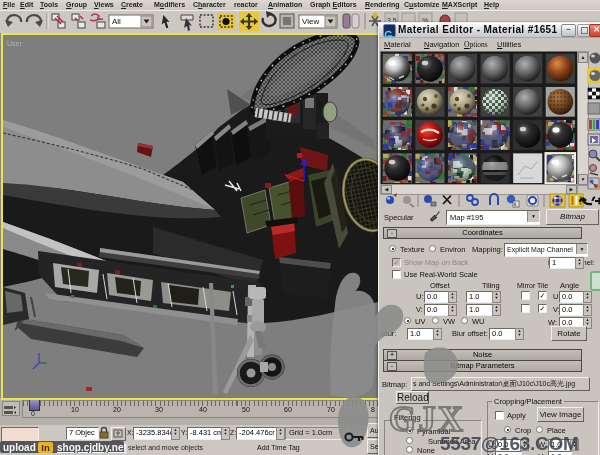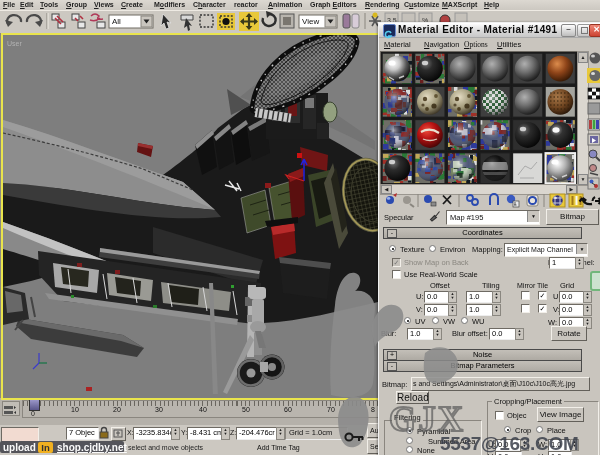--- a/index.html
+++ b/index.html
@@ -293,21 +293,21 @@
 </div>
 </div>
 
 <div class="a" style="left:378px;top:22px;width:222px;height:433px;background:#c9c5be;border-left:1px solid #f0f0f0;border-top:1px solid #f0f0f0;box-shadow:-1px 0 2px rgba(0,0,0,.35);"></div>
 
 <div class="a" style="left:379px;top:23px;width:221px;height:14px;background:linear-gradient(#ffffff,#d8d8d8 60%,#c8c8c8);border-bottom:1px solid #aaa;"></div>
 <div class="a" style="left:383px;top:24px;width:11px;height:11px;background:#1a2a5a;border:1px solid #6a8acc;border-radius:2px;">
  <svg width="9" height="9">
       <path d="M7 3a3 3 0 1 0 0 3h-3" stroke="#55ccee" stroke-width="1.6" fill="none"></path>
     </svg></div>
-<div class="a" style="left:398px;top:24px;font-size:10px;font-weight:bold;color:#0a0a0a;letter-spacing:.4px;line-height:12px;">Material Editor - Material #1491</div>
+<div class="a" style="left:398px;top:24px;font-size:10px;font-weight:bold;color:#0a0a0a;letter-spacing:.4px;line-height:12px;">Material Editor - Material #1651</div>
 <div class="a" style="left:561px;top:24px;width:13px;height:11px;background:linear-gradient(#fdfdfd,#bdbdbd);border:1px solid #888;border-radius:2px;font-size:8px;line-height:8px;text-align:center;color:#333;font-weight:bold;">–</div>
 <div class="a" style="left:577px;top:24px;width:12px;height:11px;background:linear-gradient(#fdfdfd,#c5c5c5);border:1px solid #999;border-radius:2px;">
     <div style="margin:2px auto 0;width:5px;height:5px;border:1px solid #777;"></div>
   </div>
 <div class="a" style="left:589px;top:24px;width:13px;height:11px;background:linear-gradient(#f08878,#cc4433);border:1px solid #993322;border-radius:2px;font-size:8px;font-weight:bold;color:#fff;text-align:center;line-height:10px;">✕</div>
 
 <div class="a lab" style="left:384px;top:40px;"><u>M</u>aterial</div>
 <div class="a lab" style="left:424px;top:40px;"><u>N</u>avigation</div>
 <div class="a lab" style="left:464px;top:40px;font-family:Liberation Serif, serif;"><u>O</u>ptions</div>
 <div class="a lab" style="left:497px;top:40px;"><u>U</u>tilities</div>
@@ -1301,21 +1301,21 @@
 <div class="a" id="metb" style="left:380px;top:192px;width:220px;height:17px;"></div>
 
 <div class="a lab" style="left:384px;top:213px;">Specular</div>
 <svg class="a" style="left:429px;top:210px;" width="12" height="12">
     <path d="M10.5 1.5 L6.5 6.5 M5.5 5.5 l2 2 l-4.5 3.5 l-1.5 -1.5 z" stroke="#333" stroke-width="1.1" fill="#666"></path>
   </svg>
 <div class="a sunk" style="left:446px;top:210px;width:92px;height:13px;background:#fff;">
     <div class="lab" style="padding:2px 0 0 3px;">Map #195</div>
  <div style="position:absolute;right:0;top:0;width:11px;height:11px;background:#c9c5be;border-left:1px solid #888;font-size:5px;text-align:center;line-height:11px;color:#111;">▼</div>
   </div>
-<div class="a rais" style="left:546px;top:209px;width:51px;height:14px;font-size:8px;text-align:center;line-height:14px;color:#111;">Bitmap</div>
+<div class="a rais" style="left:546px;top:209px;width:51px;height:14px;font-size:8px;text-align:center;line-height:14px;color:#111;font-style:italic;">Bitmap</div>
 
 <div class="a rollout" style="left:383px;top:227px;width:197px;height:10px;"><div class="pm">-</div>Coordinates</div>
 
 <div class="a rad" style="left:389px;top:245px;">
     <div class="rdot"></div>
   </div>
 <div class="a lab" style="left:400px;top:245px;">Texture</div>
 <div class="a rad" style="left:429px;top:245px;"></div>
 <div class="a lab" style="left:440px;top:245px;">Environ</div>
 <div class="a lab" style="left:472px;top:245px;">Mapping:</div>
@@ -1328,21 +1328,21 @@
 <div class="a lab" style="left:501px;top:258px;padding-left:47px;">Map Channel:</div>
 <div class="a nbox" style="left:549px;top:257px;width:24px;height:10px;">1</div>
 <div class="a spin" style="left:575px;top:257px;height:10px;">▲<br>▼</div>
 <div class="a chk" style="left:392px;top:270px;"></div>
 <div class="a lab" style="left:404px;top:270px;">Use Real-World Scale</div>
 
 <div class="a lab" style="left:430px;top:281px;">Offset</div>
 <div class="a lab" style="left:482px;top:281px;">Tiling</div>
 <div class="a lab7" style="left:517px;top:282px;">Mirror</div>
 <div class="a lab7" style="left:537px;top:282px;">Tile</div>
-<div class="a lab" style="left:560px;top:281px;">Grid</div>
+<div class="a lab" style="left:560px;top:281px;">Angle</div>
 
 <div class="a lab" style="left:416px;top:292px;">U:</div>
 <div class="a nbox" style="left:424px;top:291px;width:24px;height:10px;">0.0</div>
 <div class="a spin" style="left:448px;top:291px;height:10px;">▲<br>▼</div>
 <div class="a nbox" style="left:466px;top:291px;width:24px;height:10px;">1.0</div>
 <div class="a spin" style="left:492px;top:291px;height:10px;">▲<br>▼</div>
 <div class="a chk" style="left:521px;top:291px;"></div>
 <div class="a chk" style="left:538px;top:291px;">✓</div>
 <div class="a lab" style="left:553px;top:292px;">U:</div>
 <div class="a nbox" style="left:559px;top:291px;width:22px;height:10px;">0.0</div>
@@ -1382,21 +1382,21 @@
 <div class="a rollout" style="left:383px;top:349px;width:197px;height:10px;"><div class="pm">+</div>Noise</div>
 <div class="a rollout" style="left:383px;top:360px;width:197px;height:10px;"><div class="pm">-</div>Bitmap Parameters</div>
 
 <div class="a lab" style="left:382px;top:380px;">Bitmap:</div>
 <div class="a rais" style="left:411px;top:377px;width:176px;height:12px;font-size:7px;line-height:11px;white-space:nowrap;overflow:hidden;color:#111;padding-left:1px;">s and Settings\Administrator\桌面\J10c\J10c高光.jpg</div>
 
 <div class="a rais" style="left:396px;top:391px;width:31px;height:11px;font-size:10px;text-align:center;line-height:11px;color:#111;">Reload</div>
 <div class="a" style="left:487px;top:401px;width:110px;height:54px;border:1px solid;border-color:#8a867f #f2efe9 #f2efe9 #8a867f;"></div>
 <div class="a lab" style="left:492px;top:397px;background:#c9c5be;padding:0 2px;">Cropping/Placement</div>
 <div class="a chk" style="left:495px;top:411px;"></div>
-<div class="a lab" style="left:507px;top:411px;">Objec</div>
+<div class="a lab" style="left:507px;top:411px;">Apply</div>
 <div class="a rais" style="left:537px;top:407px;width:45px;height:13px;font-size:8px;text-align:center;line-height:13px;color:#111;">View Image</div>
 <div class="a rad" style="left:504px;top:426px;">
     <div class="rdot"></div>
   </div>
 <div class="a lab" style="left:515px;top:426px;">Crop</div>
 <div class="a rad" style="left:536px;top:426px;"></div>
 <div class="a lab" style="left:547px;top:426px;">Place</div>
 <div class="a lab" style="left:488px;top:440px;">U:</div>
 <div class="a nbox" style="left:495px;top:439px;width:23px;height:10px;">0.0</div>
 <div class="a spin" style="left:520px;top:439px;height:10px;">▲<br>▼</div>

